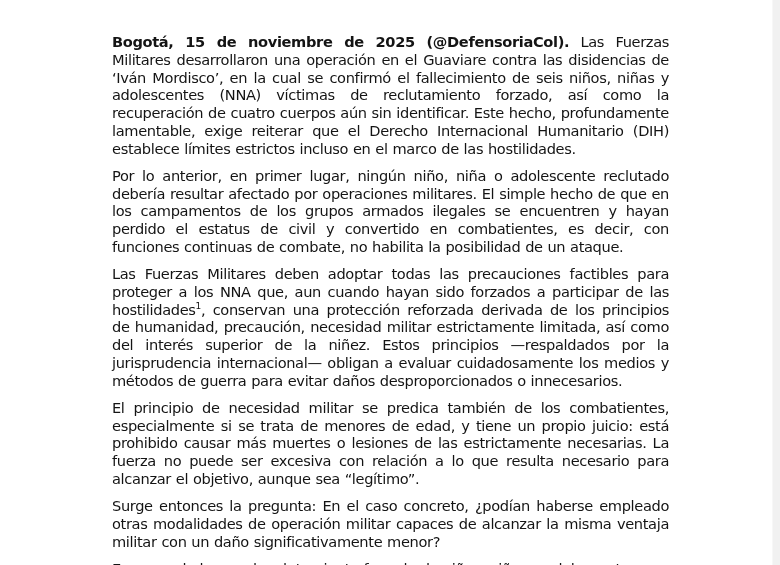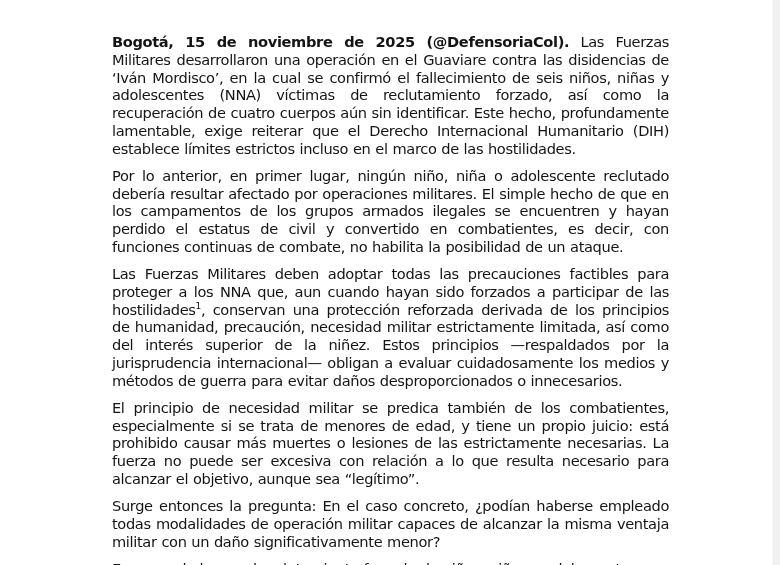--- a/index.html
+++ b/index.html
@@ -61,17 +61,17 @@
 </head>
 <body>
 
 <div class="edge-left"></div>
 <div class="page">
   <div class="content">
     <p><span class="lead">Bogotá, 15 de noviembre de 2025 (@DefensoriaCol).</span><span> Las Fuerzas Militares desarrollaron una operación en el Guaviare contra las disidencias de ‘Iván Mordisco’, en la cual se confirmó el fallecimiento de seis niños, niñas y adolescentes (NNA) víctimas de reclutamiento forzado, así como la recuperación de cuatro cuerpos aún sin identificar. Este hecho, profundamente lamentable, exige reiterar que el Derecho Internacional Humanitario (DIH) establece límites estrictos incluso en el marco de las hostilidades.</span></p>
     <p><span>Por lo anterior, en primer lugar, ningún niño, niña o adolescente reclutado debería resultar afectado por operaciones militares. El simple hecho de que en los campamentos de los grupos armados ilegales se encuentren y hayan perdido el estatus de civil y convertido en combatientes, es decir, con funciones continuas de combate, no habilita la posibilidad de un ataque.</span></p>
     <p><span>Las Fuerzas Militares deben adoptar todas las precauciones factibles para proteger a los NNA que, aun cuando hayan sido forzados a participar de las hostilidades</span><sup>1</sup><span>, conservan una protección reforzada derivada de los principios de humanidad, precaución, necesidad militar estrictamente limitada, así como del interés superior de la niñez. Estos principios —respaldados por la jurisprudencia internacional— obligan a evaluar cuidadosamente los medios y métodos de guerra para evitar daños desproporcionados o innecesarios.</span></p>
     <p><span>El principio de necesidad militar se predica también de los combatientes, especialmente si se trata de menores de edad, y tiene un propio juicio: está prohibido causar más muertes o lesiones de las estrictamente necesarias. La fuerza no puede ser excesiva con relación a lo que resulta necesario para alcanzar el objetivo, aunque sea “legítimo”.</span></p>
-    <p><span>Surge entonces la pregunta: En el caso concreto, ¿podían haberse empleado todas modalidades de operación militar capaces de alcanzar la misma ventaja militar con un daño significativamente menor?</span></p>
+    <p><span>Surge entonces la pregunta: En el caso concreto, ¿podían haberse empleado otras modalidades de operación militar capaces de alcanzar la misma ventaja militar con un daño significativamente menor?</span></p>
     <p><span>En segundo lugar, el reclutamiento forzado de niños, niñas y adolescentes</span></p>
   </div>
 </div>
 <div class="edge-right"></div>
 
 </body></html>

